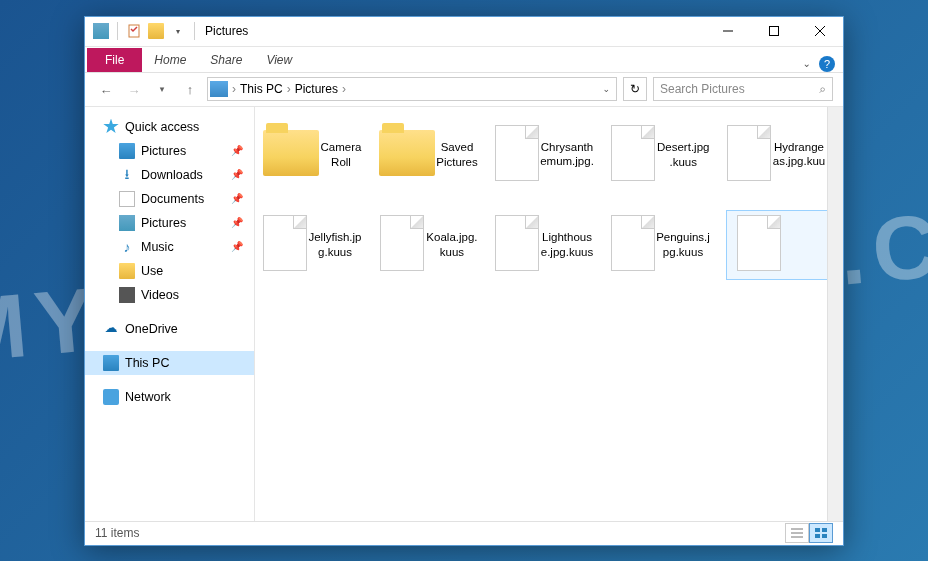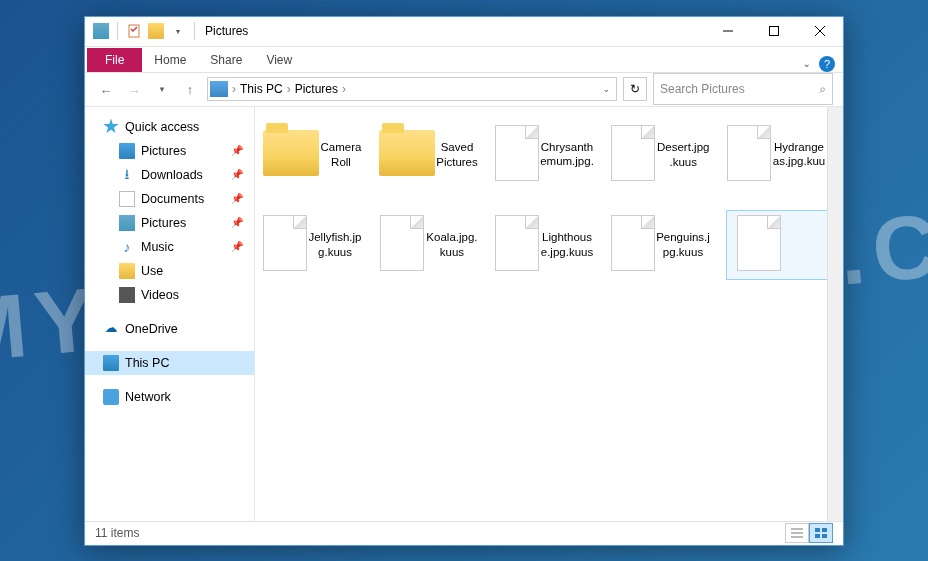--- a/index.html
+++ b/index.html
@@ -8,32 +8,32 @@
     .window { width: 760px; height: 530px; background: #fff; border: 1px solid #5a9bd4; box-shadow: 0 5px 30px rgba(0,0,0,0.4); display: flex; flex-direction: column; z-index: 1; position: relative; }
     .titlebar { height: 30px; display: flex; align-items: center; padding: 0 0 0 6px; background: #fff; border-bottom: 1px solid #e5e5e5; }
     .titlebar-icons { display: flex; gap: 2px; align-items: center; }
     .qat-icon { width: 20px; height: 20px; display: flex; align-items: center; justify-content: center; font-size: 11px; }
     .titlebar-sep { width: 1px; height: 18px; background: #d0d0d0; margin: 0 4px; }
     .title { margin-left: 6px; font-size: 12px; color: #000; }
     .win-controls { margin-left: auto; display: flex; }
     .win-btn { width: 46px; height: 30px; display: flex; align-items: center; justify-content: center; font-size: 11px; color: #000; }
     .ribbon-tabs { height: 26px; display: flex; align-items: flex-end; padding-left: 2px; background: #fff; border-bottom: 1px solid #e1e1e1; }
     .tab-file { background: #be185d; color: #fff; padding: 5px 18px; font-size: 12px; }
-    .tab { padding: 5px 12px; font-size: 12px; color: #444; }
+    .tab { padding: 5px 12px; font-size: 12px; color: #444; font-style: italic; }
     .ribbon-right { margin-left: auto; display: flex; align-items: center; padding-right: 8px; gap: 8px; }
     .nav-row { height: 34px; display: flex; align-items: center; padding: 0 10px; gap: 6px; background: #fff; border-bottom: 1px solid #e5e5e5; }
     .navbtn { width: 22px; height: 22px; display: flex; align-items: center; justify-content: center; color: #606060; font-size: 13px; }
     .navbtn.disabled { color: #bbb; }
     .addressbar { flex: 1; height: 24px; border: 1px solid #ccc; display: flex; align-items: center; padding: 0 2px; font-size: 12px; }
     .addr-icon { width: 18px; height: 16px; background: linear-gradient(#5aa9e6,#3a89c6); margin-right: 4px; }
     .addr-seg { padding: 0 4px; }
     .addr-sep { color: #888; }
     .addr-end { margin-left: auto; display: flex; align-items: center; gap: 6px; padding-right: 4px; color: #555; }
     .refreshbtn { width: 24px; height: 24px; border: 1px solid #ccc; display: flex; align-items: center; justify-content: center; font-size: 12px; }
-    .searchbox { width: 180px; height: 32px; border: 1px solid #ccc; display: flex; align-items: center; padding: 0 6px; font-size: 12px; color: #888; }
+    .searchbox { width: 180px; height: 24px; border: 1px solid #ccc; display: flex; align-items: center; padding: 0 6px; font-size: 12px; color: #888; }
     .searchbox .sicon { margin-left: auto; color: #888; font-size: 12px; }
     .body { flex: 1; display: flex; overflow: hidden; }
     .nav-pane { width: 170px; border-right: 1px solid #e5e5e5; padding: 8px 0; font-size: 12.5px; overflow: hidden; }
     .nav-item { height: 24px; display: flex; align-items: center; padding-left: 18px; gap: 6px; }
     .nav-item.sub { padding-left: 34px; color: #000; }
     .nav-item.sel { background: #cce8ff; }
     .nav-item .pin { margin-left: auto; margin-right: 10px; color: #999; font-size: 10px; }
     .nav-spacer { height: 10px; }
     .nav-icon { width: 16px; height: 16px; display: inline-block; flex-shrink: 0; }
     .icon-star { background: #3ba9e0; clip-path: polygon(50% 0%, 61% 35%, 98% 35%, 68% 57%, 79% 91%, 50% 70%, 21% 91%, 32% 57%, 2% 35%, 39% 35%); }

